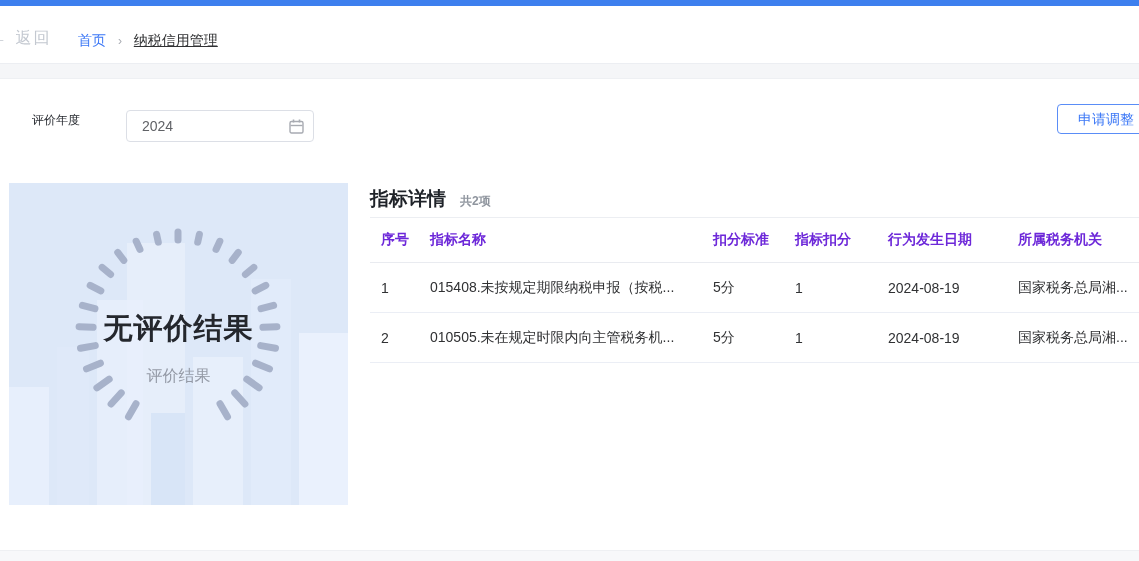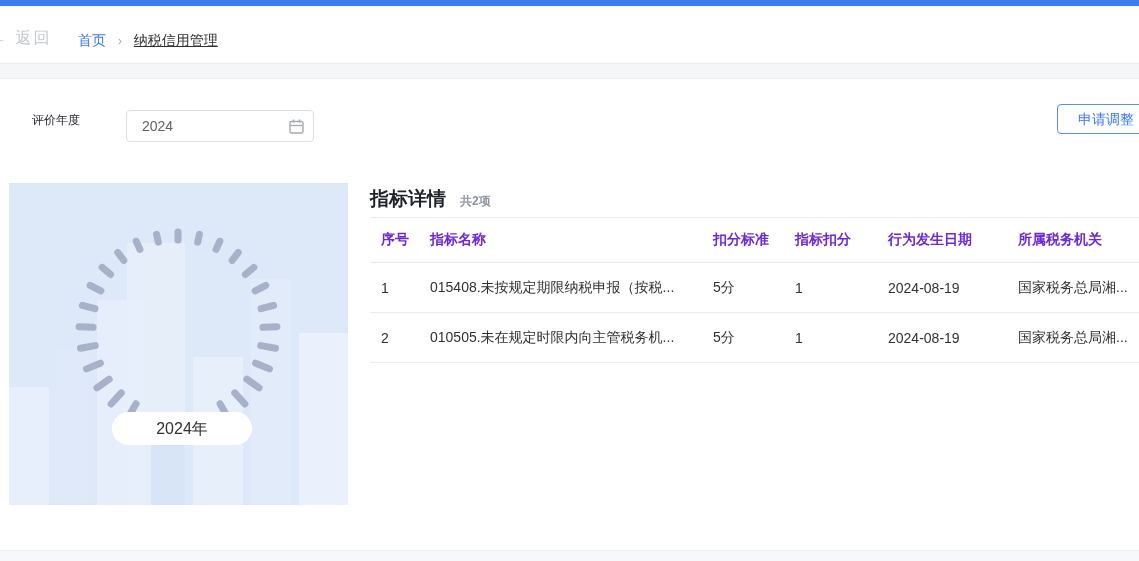--- a/index.html
+++ b/index.html
@@ -134,21 +134,22 @@
       <line x1="0" y1="-86" x2="0" y2="-99" transform="rotate(75)"></line>
       <line x1="0" y1="-85" x2="0" y2="-99" transform="rotate(87.5)"></line>
       <line x1="0" y1="-84" x2="0" y2="-99" transform="rotate(100)"></line>
       <line x1="0" y1="-84" x2="0" y2="-99" transform="rotate(112.5)"></line>
       <line x1="0" y1="-84" x2="0" y2="-99" transform="rotate(125)"></line>
       <line x1="0" y1="-84" x2="0" y2="-99" transform="rotate(137.5)"></line>
       <line x1="0" y1="-84" x2="0" y2="-99" transform="rotate(150)"></line>
     </g>
   </svg>
 
-  <div class="year-badge">2024年</div>
+  <div class="no-result">无评价结果</div>
+  <div class="caption">评价结果</div>
 </div>
 
 <div class="section-title">
   <span>指标详情</span><span class="section-count">共2项</span>
 </div>
 
 <table class="tbl">
   <colgroup>
     <col class="c0">
       <col class="c1">

